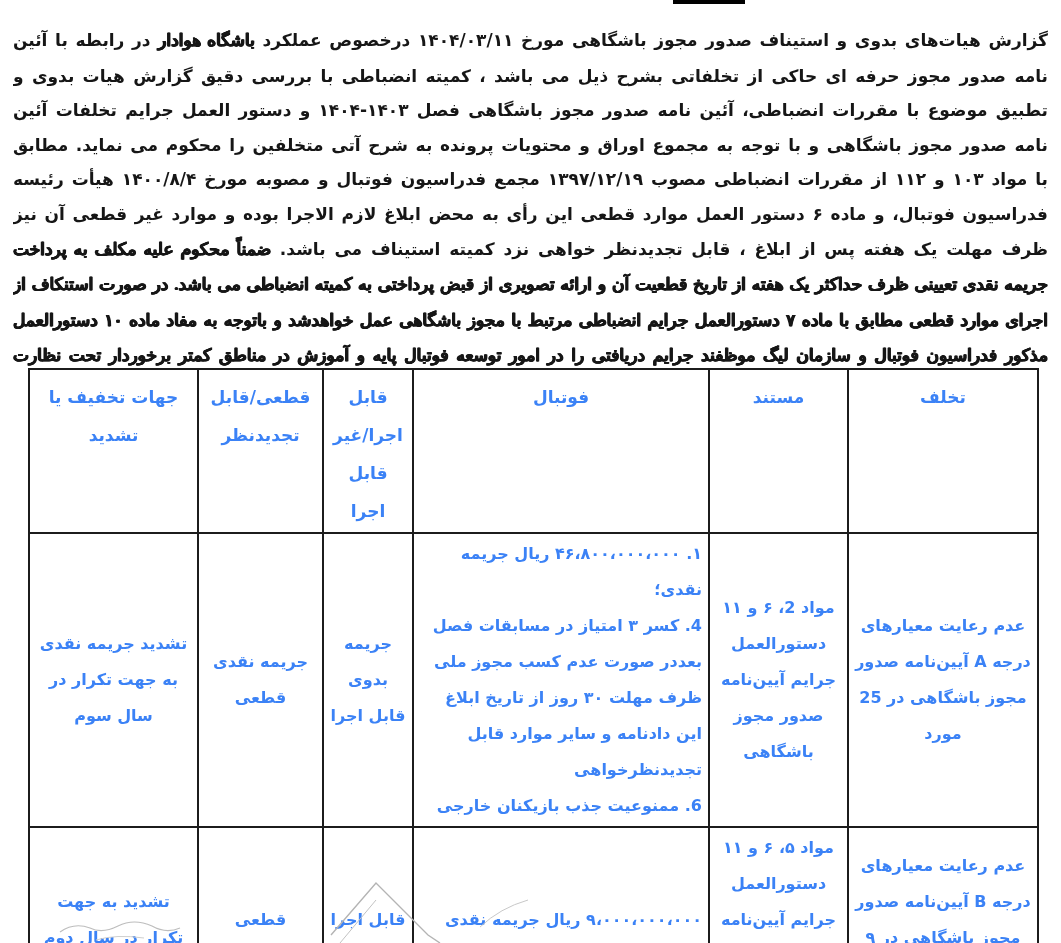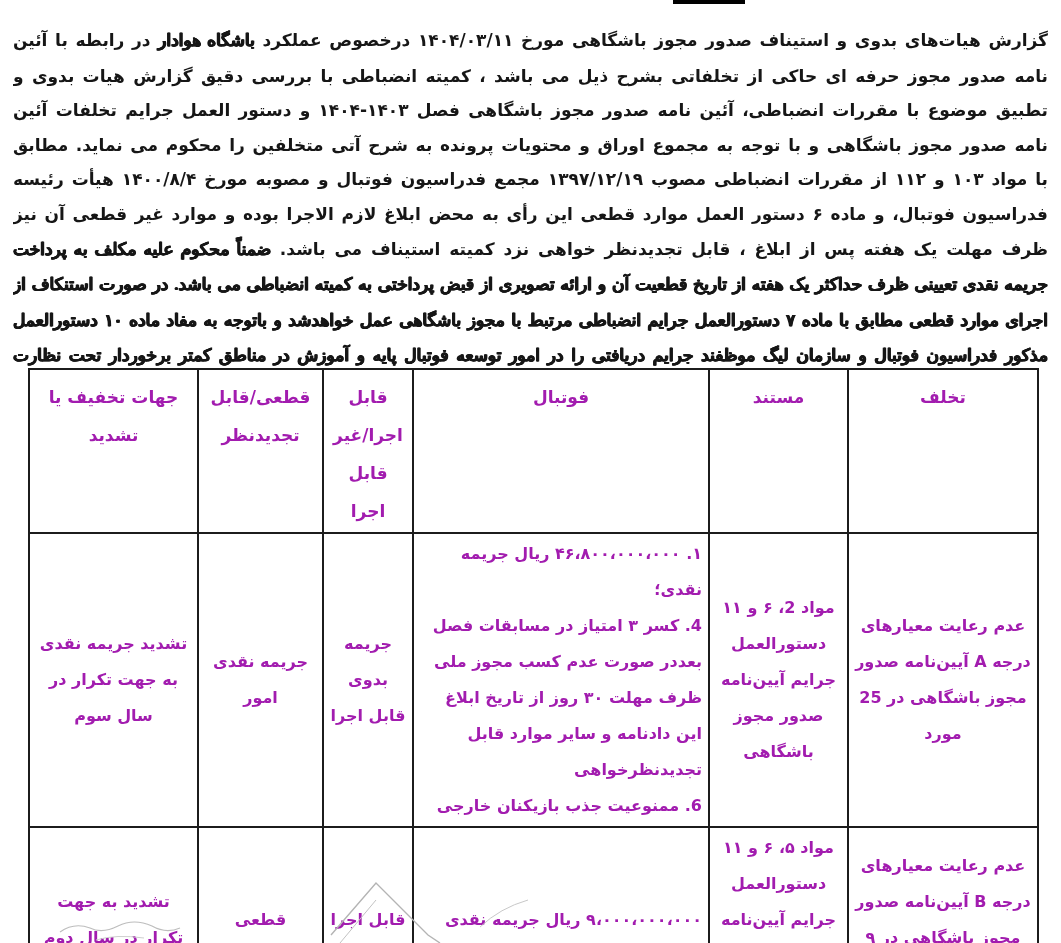--- a/index.html
+++ b/index.html
@@ -19,21 +19,21 @@
     text-shadow:0.6px 0 currentColor,-0.6px 0 currentColor,0 0.4px currentColor;
     font-family:Liberation Serif, serif;
   }
   
   .tbl-wrap{position:absolute;top:368px;left:28px;}
   table.ruling{
     border-collapse:collapse;table-layout:fixed;direction:rtl;
     width:1009px;background:transparent;
   }
   table.ruling th, table.ruling td{
-    border:2px solid #1c1c1c;padding:2px 6px;font-weight:bold;color:#a21caf;
+    border:2px solid #1c1c1c;padding:2px 6px;font-weight:bold;color:#3b82f6;
     overflow:hidden;
   }
   table.ruling th{
     vertical-align:top;padding-top:8px;font-size:17px;line-height:38px;
     text-align:center;font-weight:bold;
   }
   table.ruling td{
     vertical-align:middle;text-align:center;font-size:16px;line-height:36px;
   }
   tr.hdr{height:149px;}
@@ -71,21 +71,21 @@
       </tr>
       <tr class="r1">
         <td>عدم رعایت معیارهای درجه A آیین‌نامه صدور مجوز باشگاهی در 25 مورد</td>
         <td>مواد 2، ۶ و ۱۱ دستورالعمل جرایم آیین‌نامه صدور مجوز باشگاهی</td>
         <td>
           <div class="pline">۱. ۴۶،۸۰۰،۰۰۰،۰۰۰ ریال جریمه نقدی؛</div>
           <div class="pline">4. کسر ۳ امتیاز در مسابقات فصل بعددر صورت عدم کسب مجوز ملی ظرف مهلت ۳۰ روز از تاریخ ابلاغ این دادنامه و سایر موارد قابل تجدیدنظرخواهی</div>
           <div class="pline">6. ممنوعیت جذب بازیکنان خارجی</div>
         </td>
         <td>جریمه بدوی قابل اجرا</td>
-        <td>جریمه نقدی امور</td>
+        <td>جریمه نقدی قطعی</td>
         <td>تشدید جریمه نقدی به جهت تکرار در سال سوم</td>
       </tr>
       <tr class="r2">
         <td>عدم رعایت معیارهای درجه B آیین‌نامه صدور مجوز باشگاهی در ۹ مورد</td>
         <td>مواد ۵، ۶ و ۱۱ دستورالعمل جرایم آیین‌نامه صدور مجوز باشگاهی</td>
         <td>
           <div class="pline">۹،۰۰۰،۰۰۰،۰۰۰ ریال جریمه نقدی</div>
         </td>
         <td>قابل اجرا</td>
         <td>قطعی</td>

